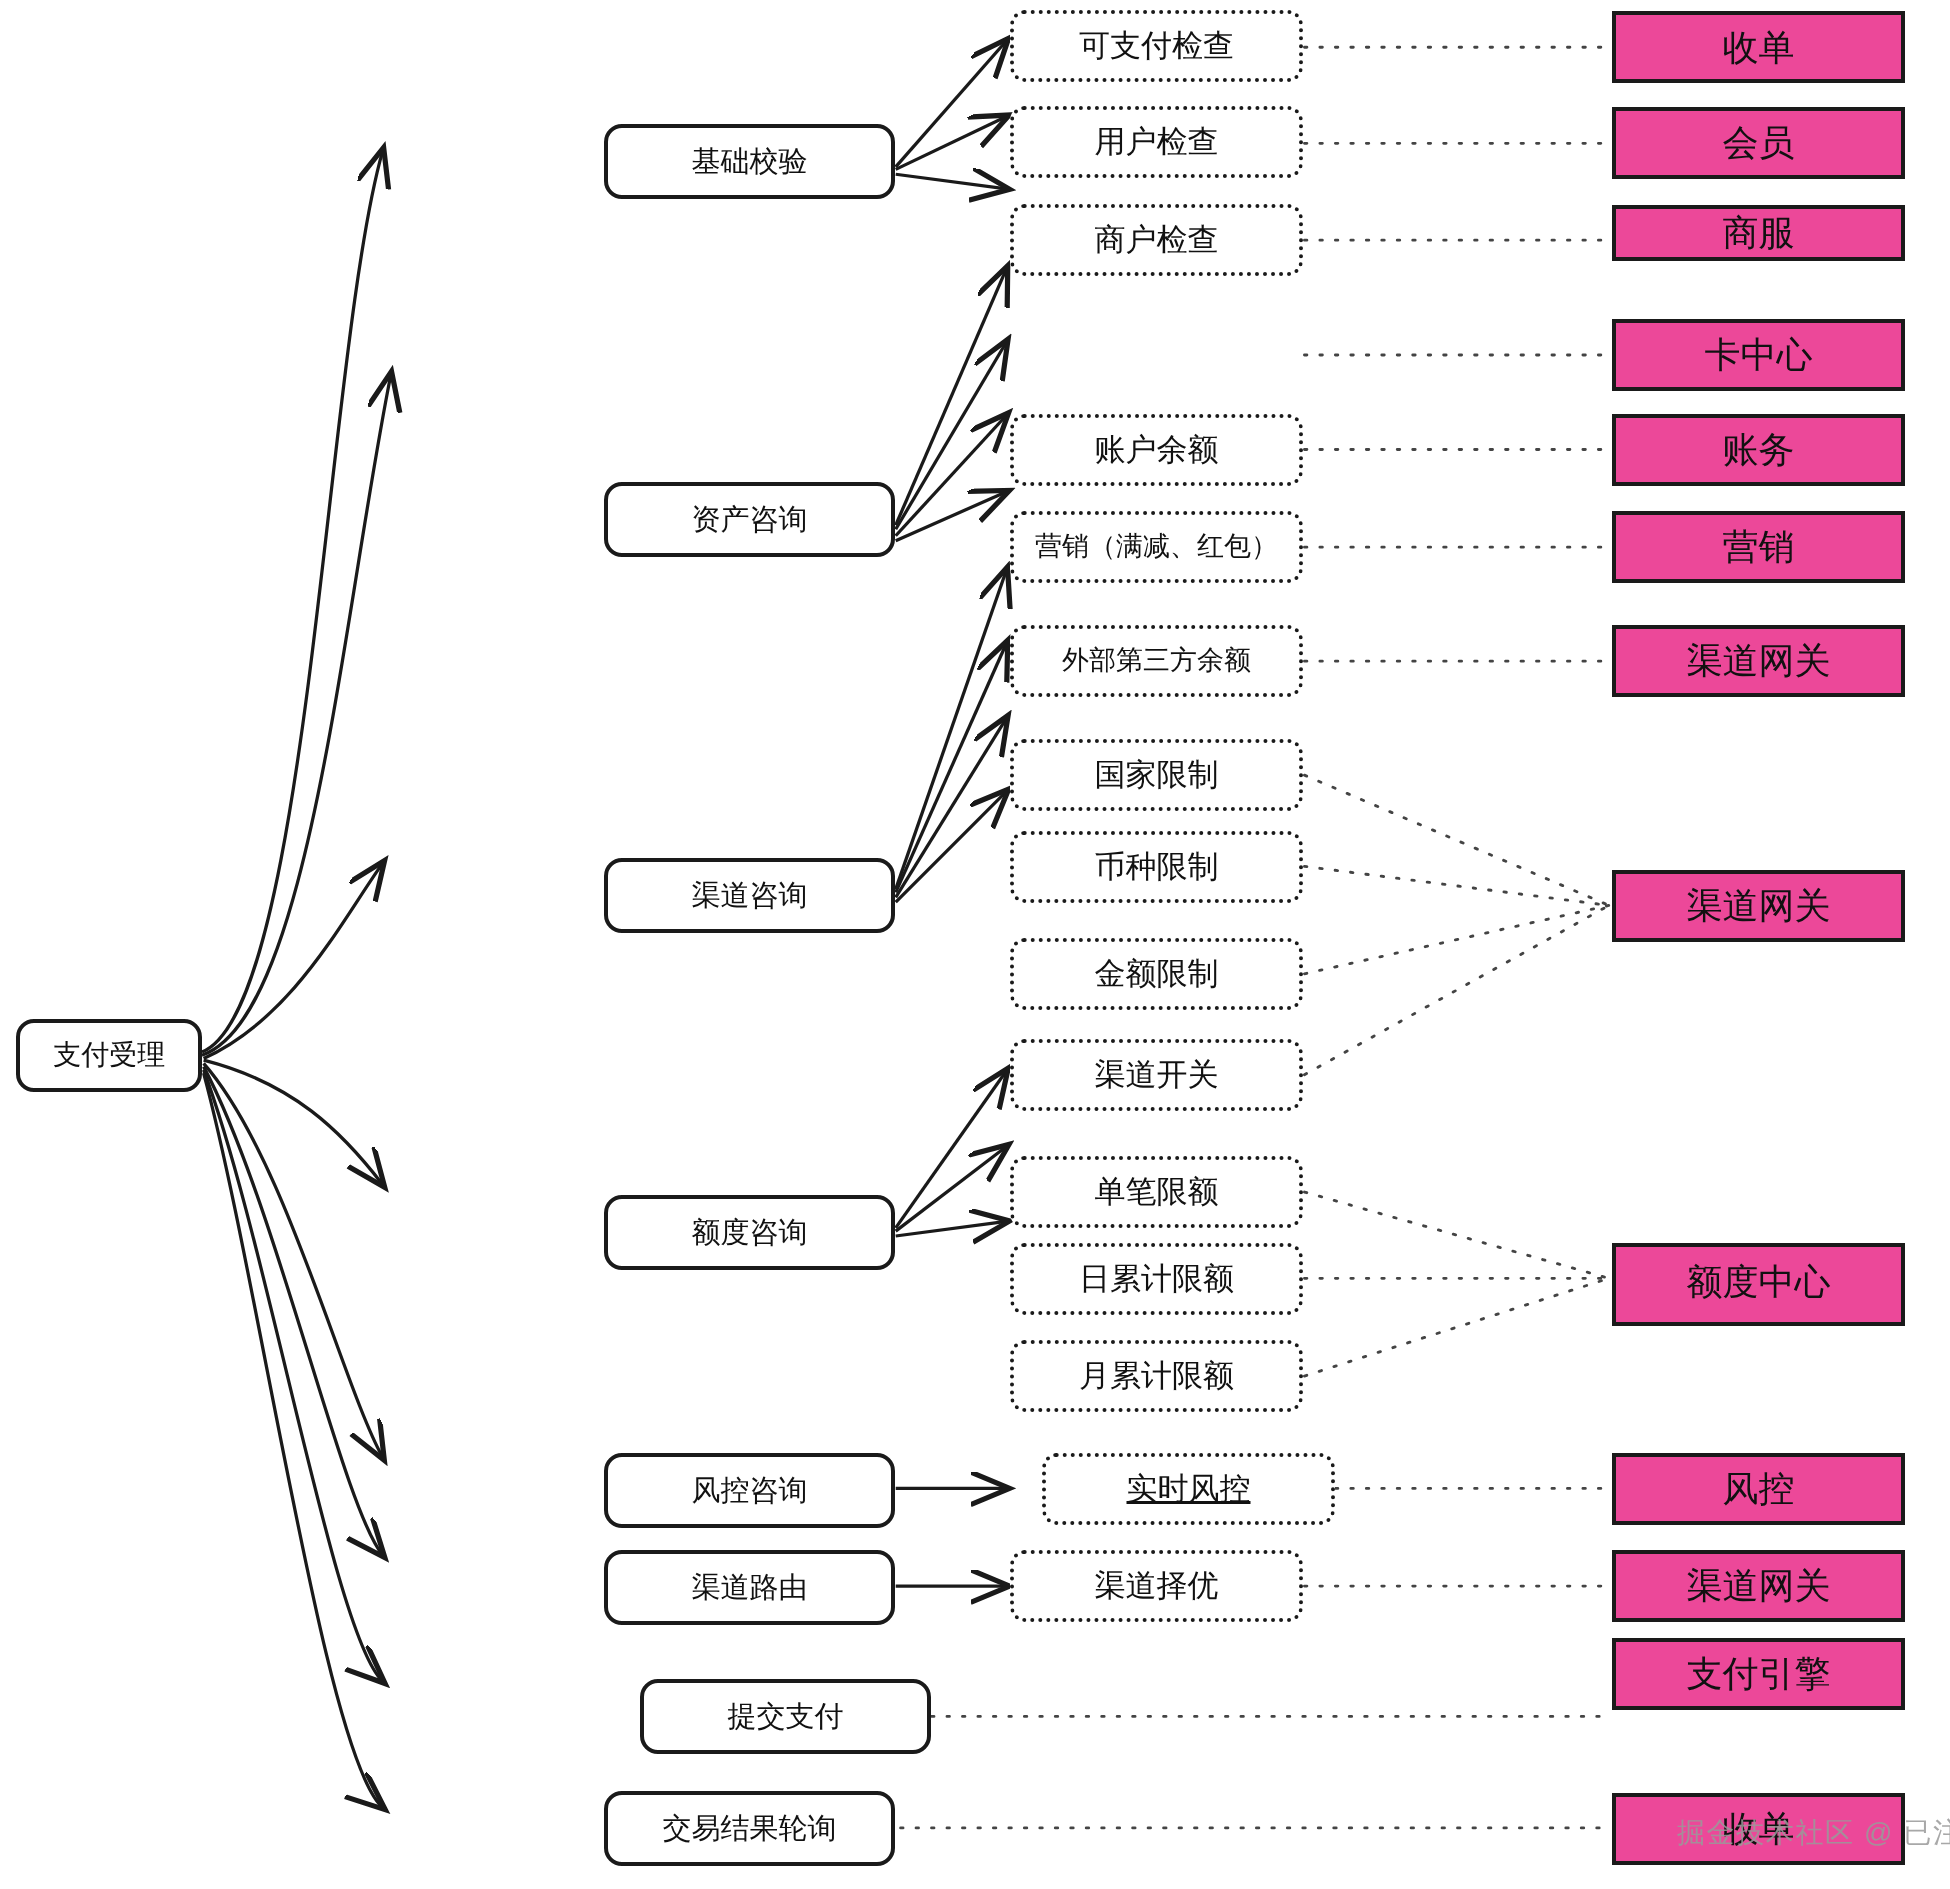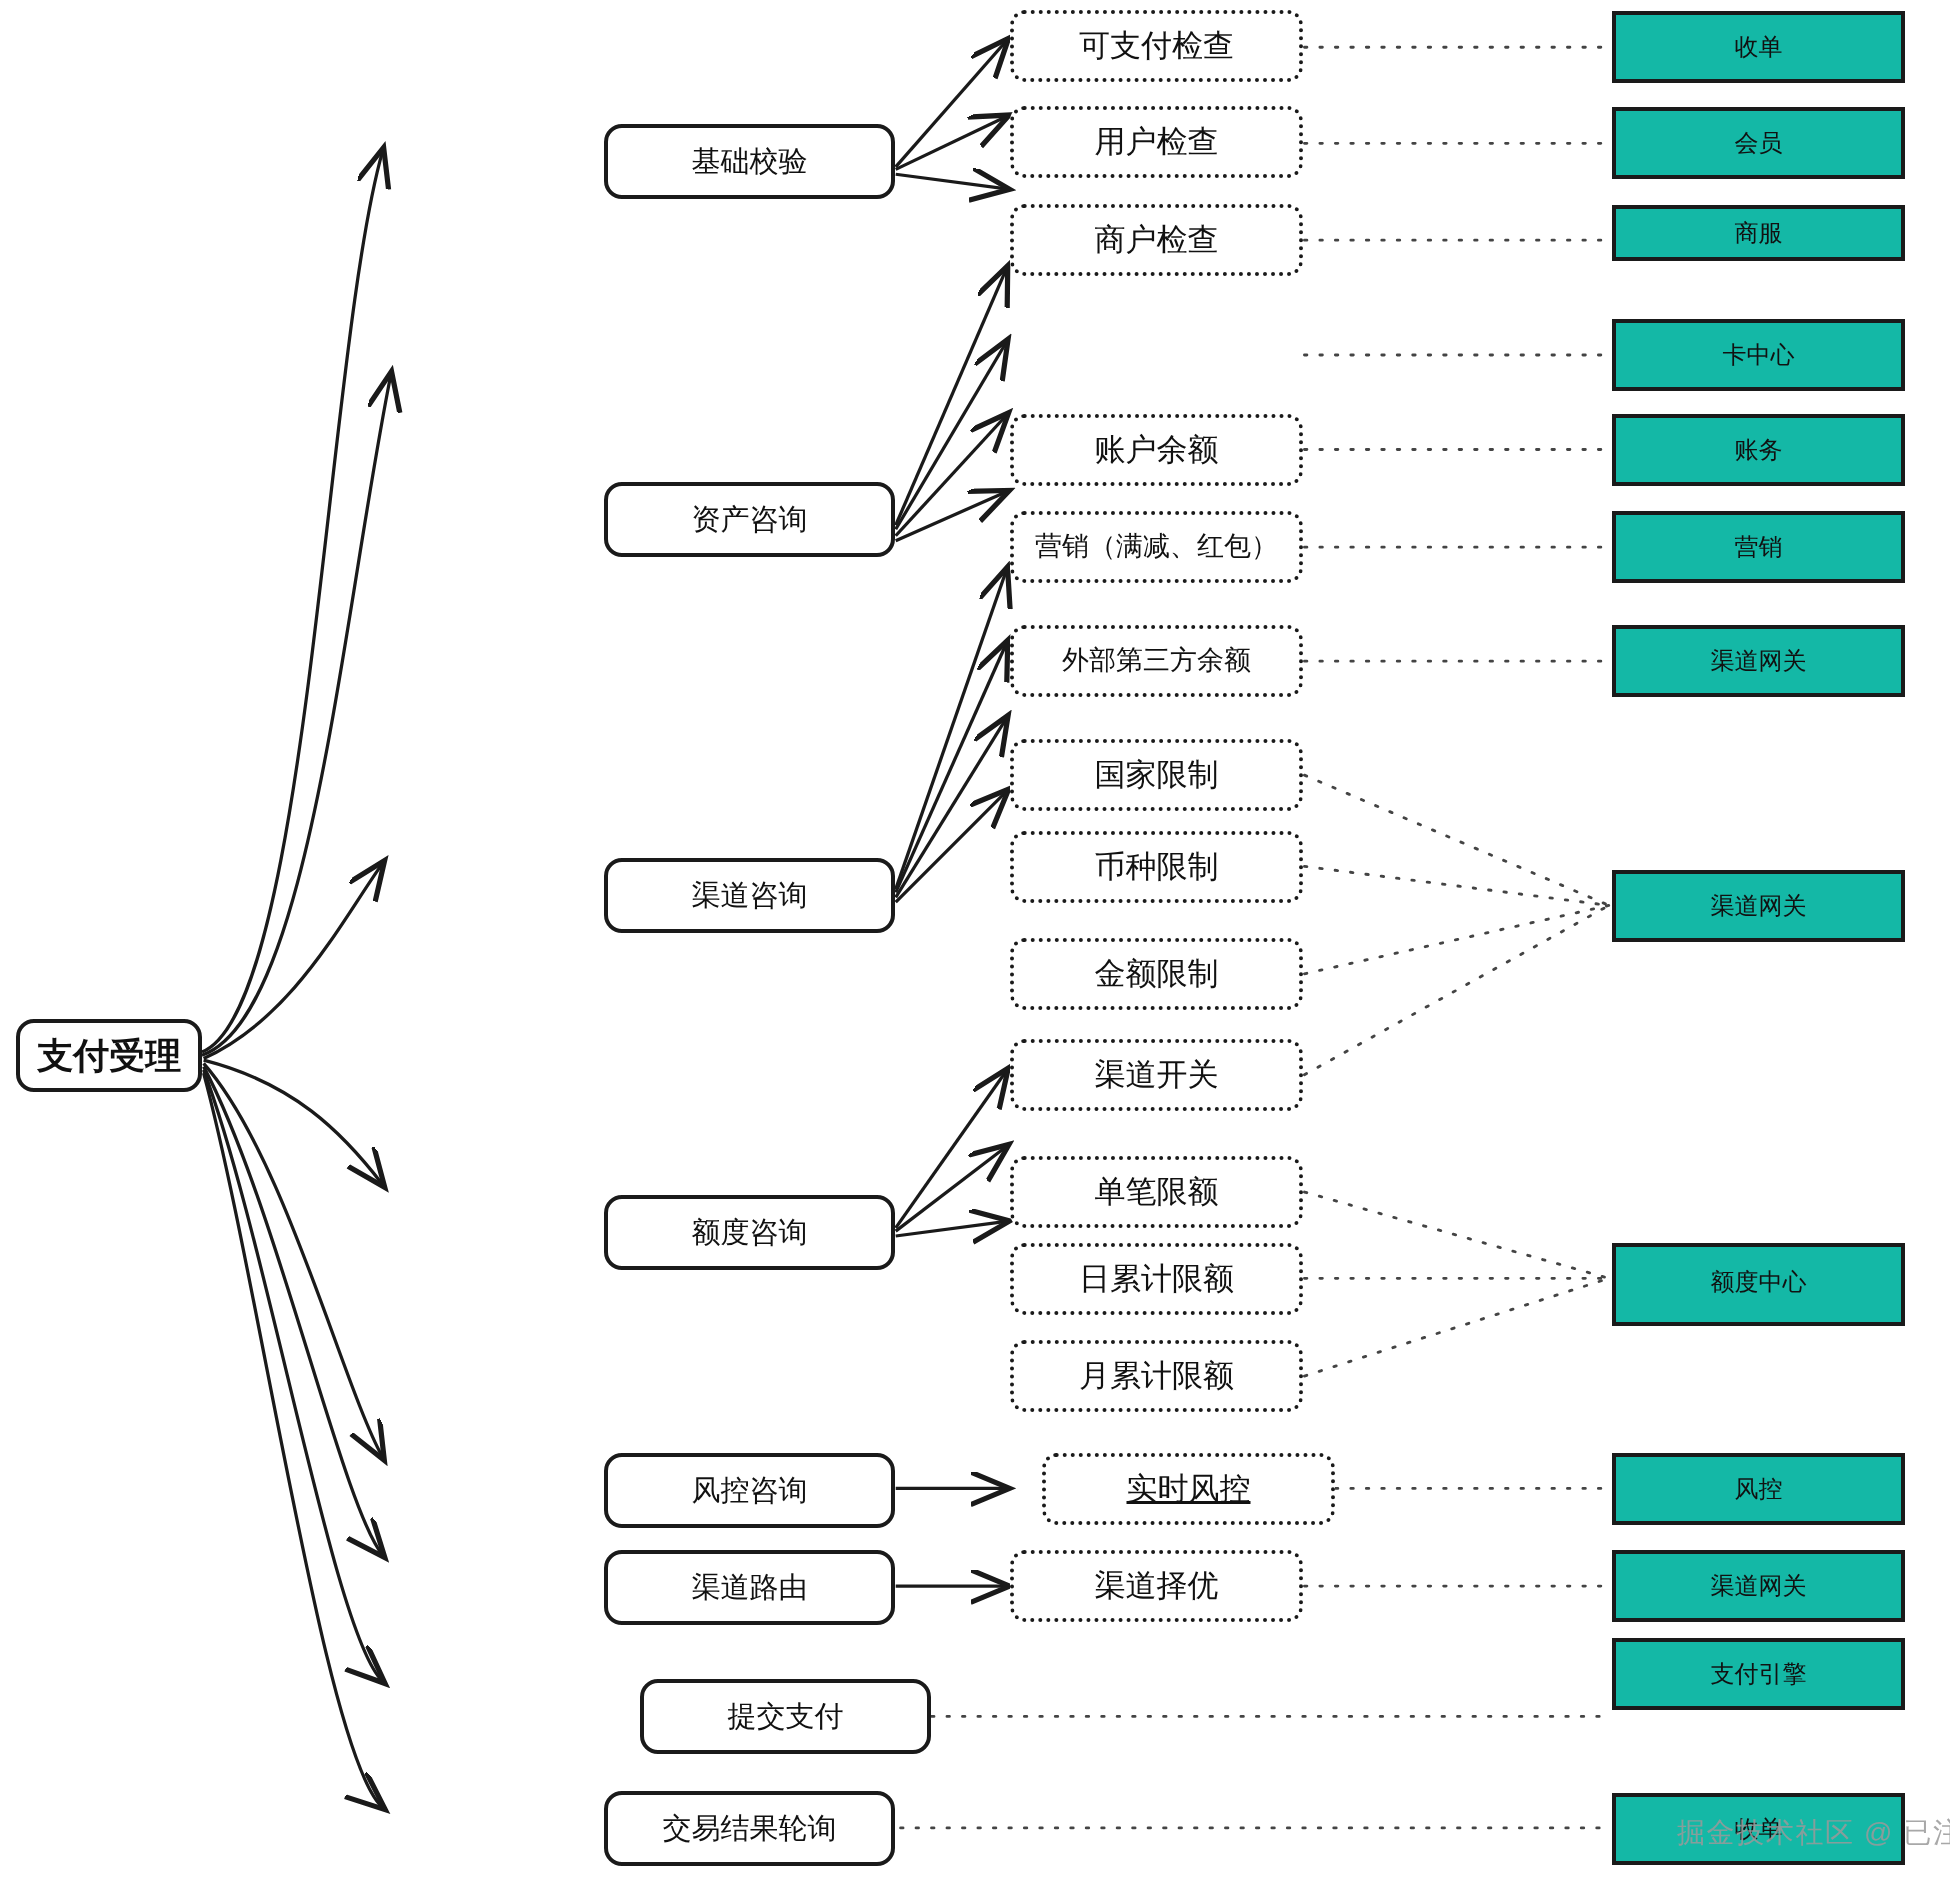--- a/index.html
+++ b/index.html
@@ -2,24 +2,24 @@
 <html style="font-size:13px"><head>
 <meta charset="utf-8">
 <style>
   html,body{margin:0;padding:0;background:#fff;}
   body{font-family:"Liberation Sans","DejaVu Sans",sans-serif;}
   #stage{position:relative;width:1951px;height:1889px;background:#ffffff;overflow:hidden;}
   #wires{position:absolute;left:0;top:0;width:1951px;height:1889px;pointer-events:none;}
   .node{position:absolute;box-sizing:border-box;display:flex;align-items:center;justify-content:center;
         text-align:center;color:#111;line-height:1.1;}
   .rounded{border:4.1px solid #1a1a1a;border-radius:18px;background:#fff;font-size:29px;}
-  .root{font-size:36px;font-weight:bold;}
+  .root{font-size:28px;}
   .dashed{border:4.1px dotted #1a1a1a;border-radius:14.7px;background:#fff;font-size:31px;}
   .dashed.small{font-size:27px;}
-  .blue{border:4.1px solid #1a1a1a;background:#14b8a6;font-size:24px;}
+  .blue{border:4.1px solid #1a1a1a;background:#ec4899;font-size:36px;}
   .wm{position:absolute;color:#9a9a9a;font-size:28px;letter-spacing:1.6px;white-space:nowrap;opacity:.85;}
 </style>
 </head>
 <body>
 
 <div id="stage">
 
   <svg id="wires" viewBox="0 0 2396 2320" xmlns="http://www.w3.org/2000/svg">
     <defs>
       <marker id="ah" markerWidth="14" markerHeight="14" refX="11" refY="5" orient="auto" markerUnits="strokeWidth">

